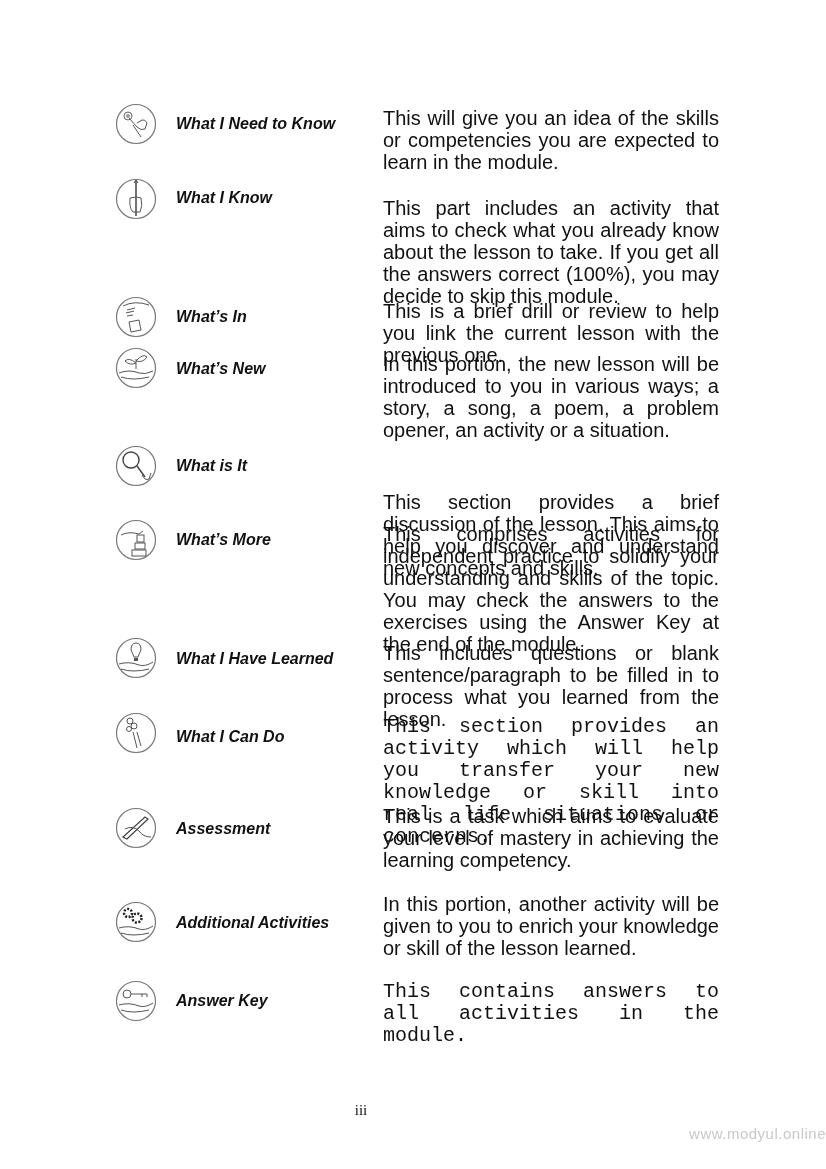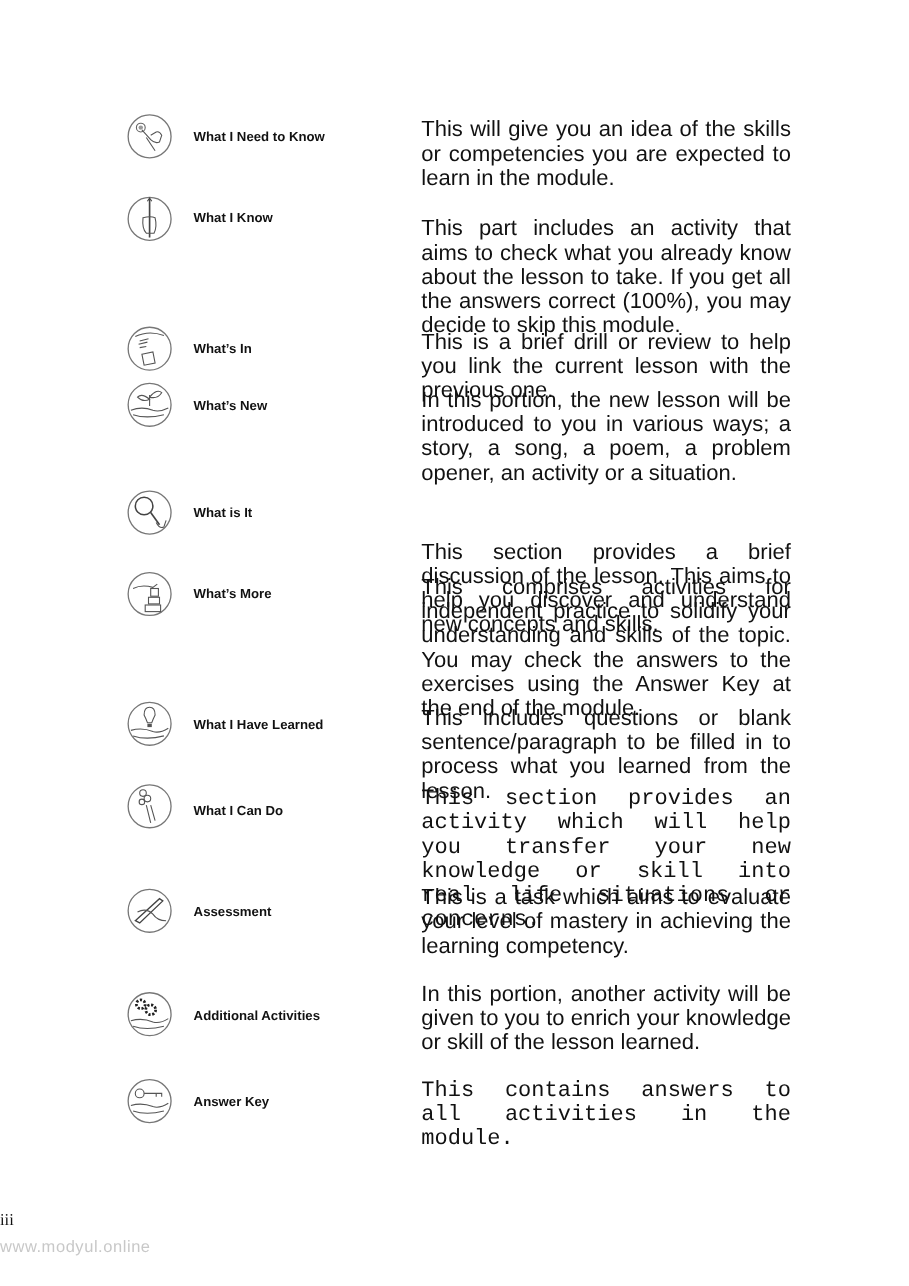--- a/index.html
+++ b/index.html
@@ -1,23 +1,23 @@
 <!DOCTYPE html>
 <html><head>
 <meta charset="utf-8">
 <style>
   html, body { margin: 0; padding: 0; background: #ffffff; }
   body { width: 826px; height: 1169px; position: relative; overflow: hidden; font-family: "Liberation Sans", sans-serif; color: #111; }
   .row { position: absolute; left: 0; width: 826px; }
   .icon { position: absolute; left: 115px; width: 42px; height: 42px; }
   .icon svg { width: 42px; height: 42px; display: block; }
-  .title { position: absolute; left: 176px; font-weight: bold; font-size: 12px; line-height: 22px; color: #111; white-space: nowrap; }
+  .title { position: absolute; left: 176px; font-weight: bold; font-style: italic; font-size: 16px; line-height: 22px; color: #111; white-space: nowrap; }
   .desc { position: absolute; left: 383px; width: 336px; font-size: 20px; line-height: 22px; text-align: justify; color: #111; }
-  .page-num { position: absolute; left: 0; width: 722px; top: 1102px; text-align: left; font-family: "Liberation Serif", serif; font-size: 15px; color: #111; }
-  .watermark { position: absolute; left: 0; width: 826px; top: 1125px; text-align: left; font-size: 15px; color: #c8c8c8; letter-spacing: 0.5px; }
+  .page-num { position: absolute; left: 0; width: 722px; top: 1102px; text-align: center; font-family: "Liberation Serif", serif; font-size: 15px; color: #111; }
+  .watermark { position: absolute; left: 0; width: 826px; top: 1125px; text-align: right; font-size: 15px; color: #c8c8c8; letter-spacing: 0.5px; }
 </style>
 </head>
 <body>
 
 <div class="row" style="top:0;">
   <div class="icon" style="top:103px;">
     <svg viewBox="0 0 42 42">
         <circle cx="21" cy="21" r="19.5" fill="none" stroke="#777" stroke-width="1.2"></circle>
       <circle cx="13" cy="13" r="4" fill="none" stroke="#666" stroke-width="1"></circle>
         <circle cx="13" cy="13" r="2" fill="#999"></circle>

